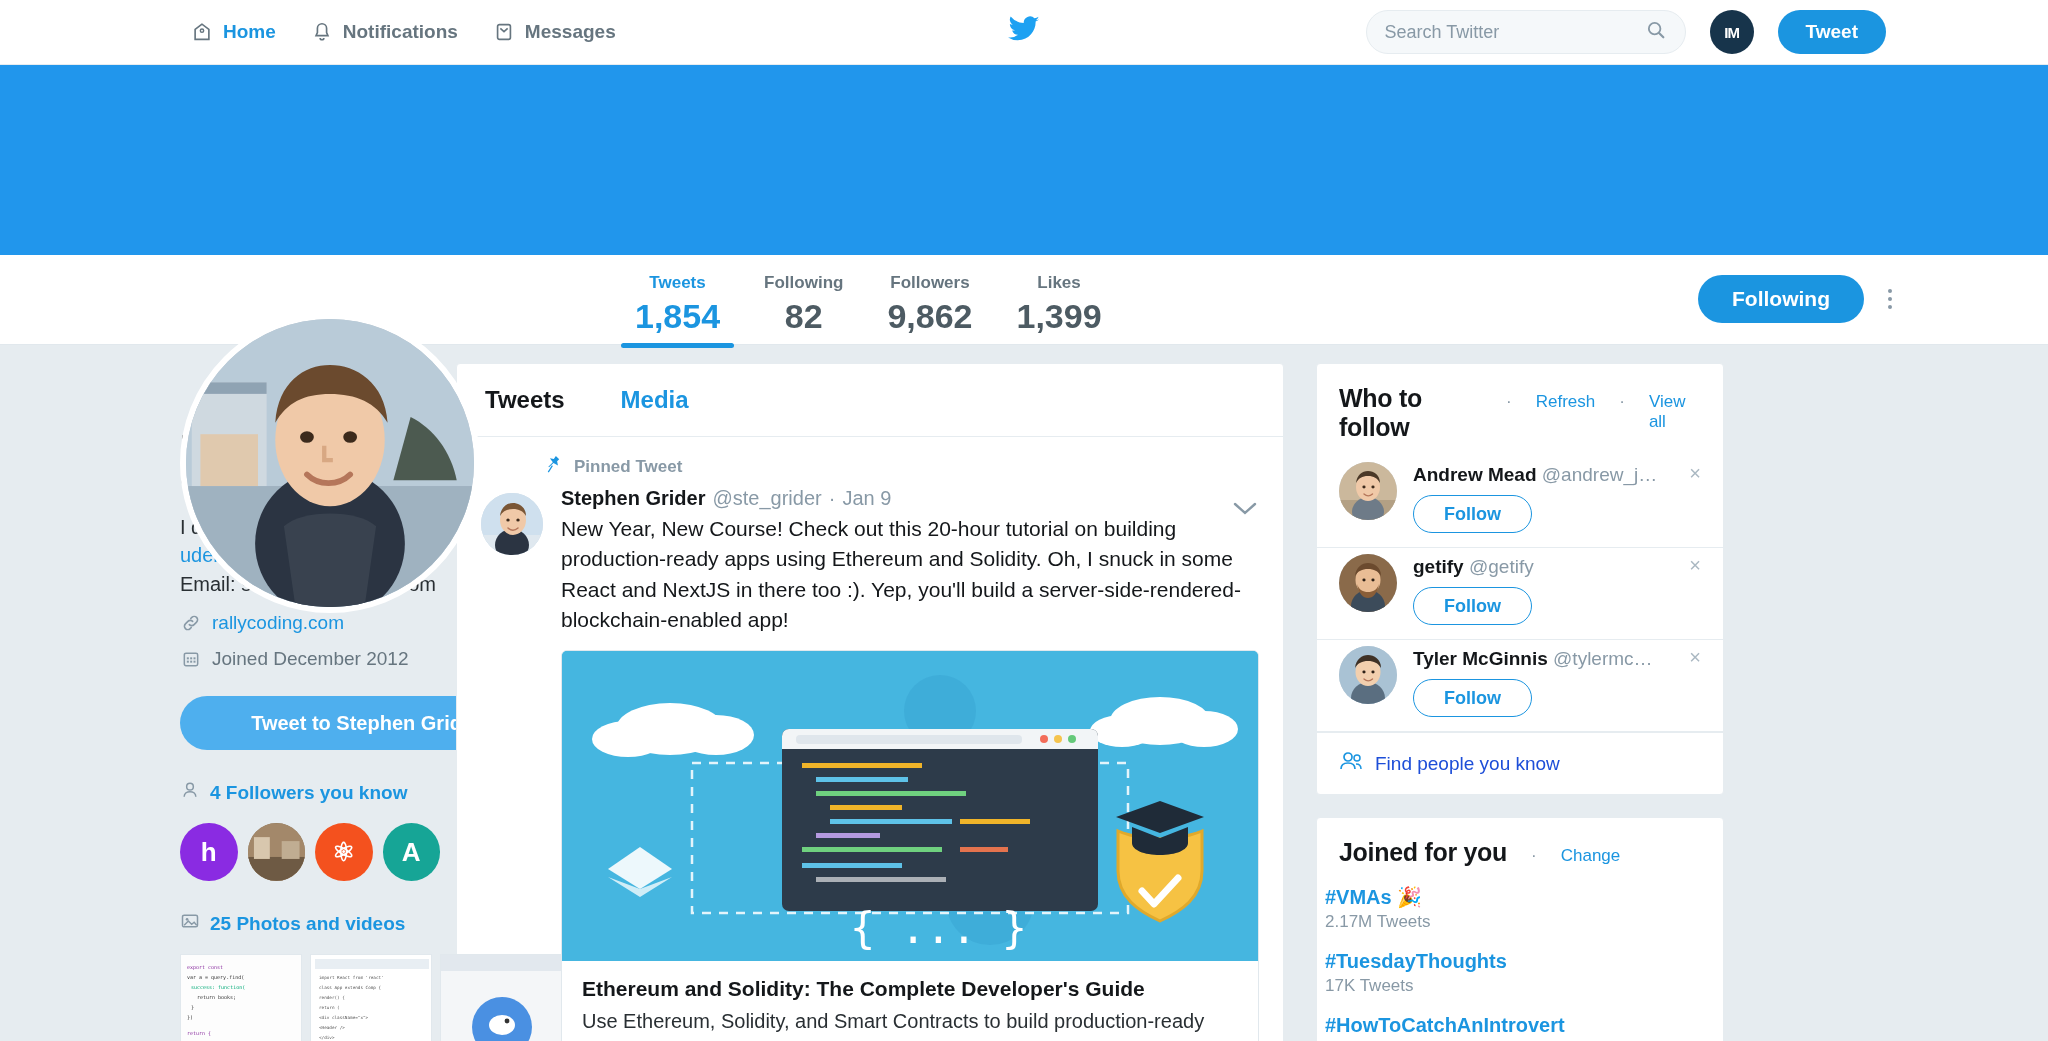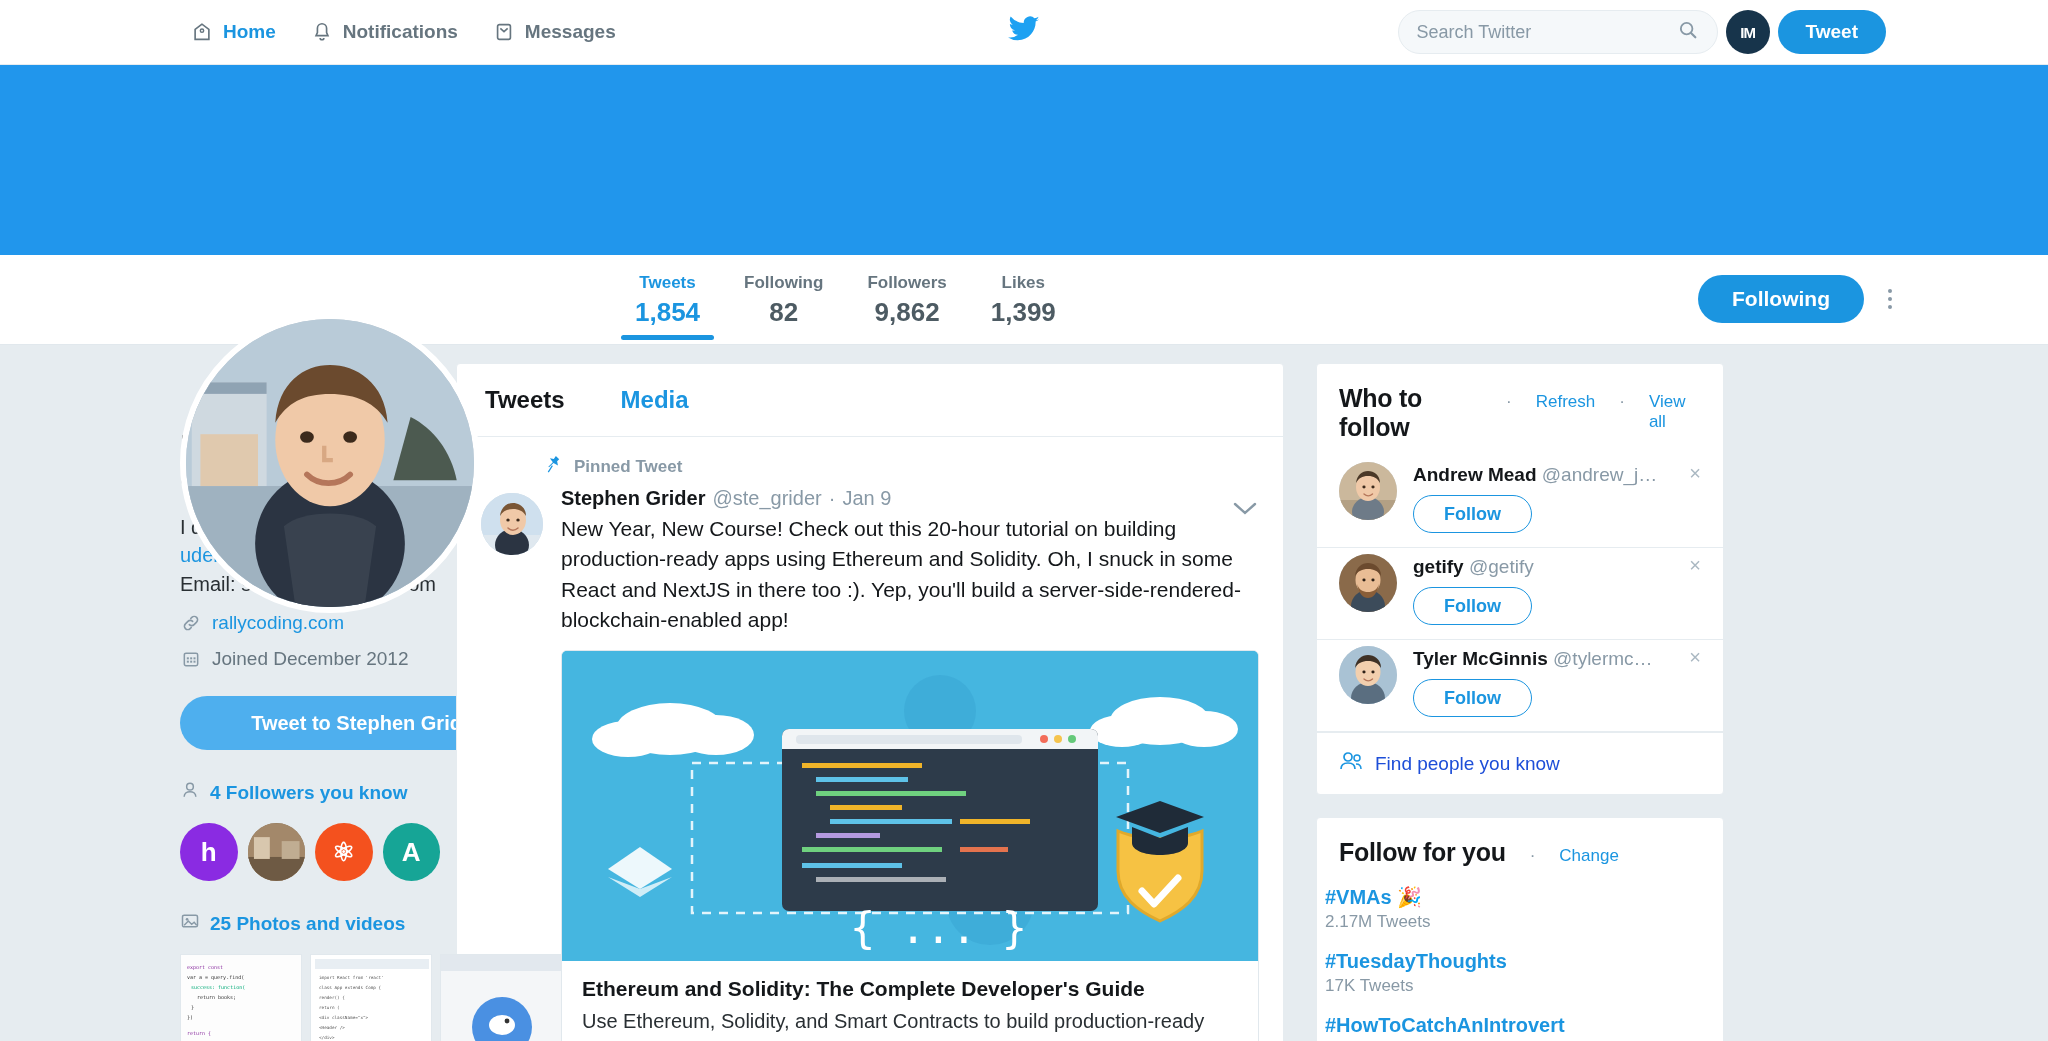--- a/index.html
+++ b/index.html
@@ -18,21 +18,21 @@
     border-bottom: 1px solid #e6ecf0;
     display: flex; align-items: center;
     position: relative;
   }
   .nav-left { display: flex; align-items: flex-end; margin-left: 190px; gap: 34px; }
   .nav-item { display: flex; align-items: center; gap: 9px; color: #66757f;
               font-size: 19px; font-weight: bold; cursor: pointer; }
   .nav-item.active { color: #1b95e0; }
   .nav-ico { width: 24px; height: 24px; display:flex; align-items:center; justify-content:center; }
   .bird { position: absolute; left: 50%; transform: translateX(-50%); }
-  .nav-right { margin-left: auto; display: flex; align-items: center; gap: 8px; margin-right: 162px; }
+  .nav-right { margin-left: auto; display: flex; align-items: center; gap: 24px; margin-right: 162px; }
   .search-box {
     width: 320px; height: 44px; background: #f5f8fa;
     border: 1px solid #e6ecf0; border-radius: 22px;
     display: flex; align-items: center; padding: 0 18px;
   }
   .search-box input {
     border: none; outline: none; background: transparent;
     font-size: 18px; color: #66757f; flex: 1;
     font-family: "Liberation Sans", sans-serif;
   }
@@ -56,21 +56,21 @@
   .statsbar {
     height: 90px; background: #fff; border-bottom: 1px solid #e1e8ed;
     display: flex; align-items: flex-start; position: relative;
   }
   .stats { display: flex; margin-left: 613px; }
   .stat {
     padding: 18px 22px 0 22px; text-align: center; cursor: pointer;
     position: relative;
   }
   .stat .lbl { font-size: 17px; font-weight: bold; color: #66757f; display:block; margin-bottom:4px; }
-  .stat .val { font-size: 26px; font-weight: bold; color: #4d5b63; display:block; }
+  .stat .val { font-size: 34px; font-weight: bold; color: #4d5b63; display:block; }
   .stat.active .lbl { color: #1b95e0; }
   .stat.active .val { color: #1b95e0; }
   .stat.active::after {
     content: ''; position: absolute; left: 8px; right: 8px; bottom: -12px;
     height: 5px; background: #1b95e0; border-radius: 3px;
   }
   .stats-actions { margin-left: auto; margin-right: 150px; display: flex; align-items: center; gap: 18px; padding-top: 20px; }
   .following-btn {
     background: #1b95e0; color: #fff; border: none; border-radius: 24px;
     height: 48px; padding: 0 34px; font-size: 21px; font-weight: bold;
@@ -607,21 +607,21 @@
               <circle cx="18" cy="7" r="3" fill="none" stroke="#1b95e0" stroke-width="1.5"></circle>
               <path d="M17 13c3 0 5 2 5 5" fill="none" stroke="#1b95e0" stroke-width="1.5"></path>
             </svg>
         </span>
         <span>Find people you know</span>
       </div>
     </div>
 
     <div class="rcard">
       <div class="rcard-head">
-        <span class="rcard-title">Follow for you</span>
+        <span class="rcard-title">Joined for you</span>
         <span class="rcard-dot">·</span>
         <span class="rcard-sub">Change</span>
       </div>
 
       <div class="trend">
         <div class="trend-name">#VMAs 🎉</div>
         <div class="trend-count">2.17M Tweets</div>
       </div>
       <div class="trend">
         <div class="trend-name">#TuesdayThoughts</div>

